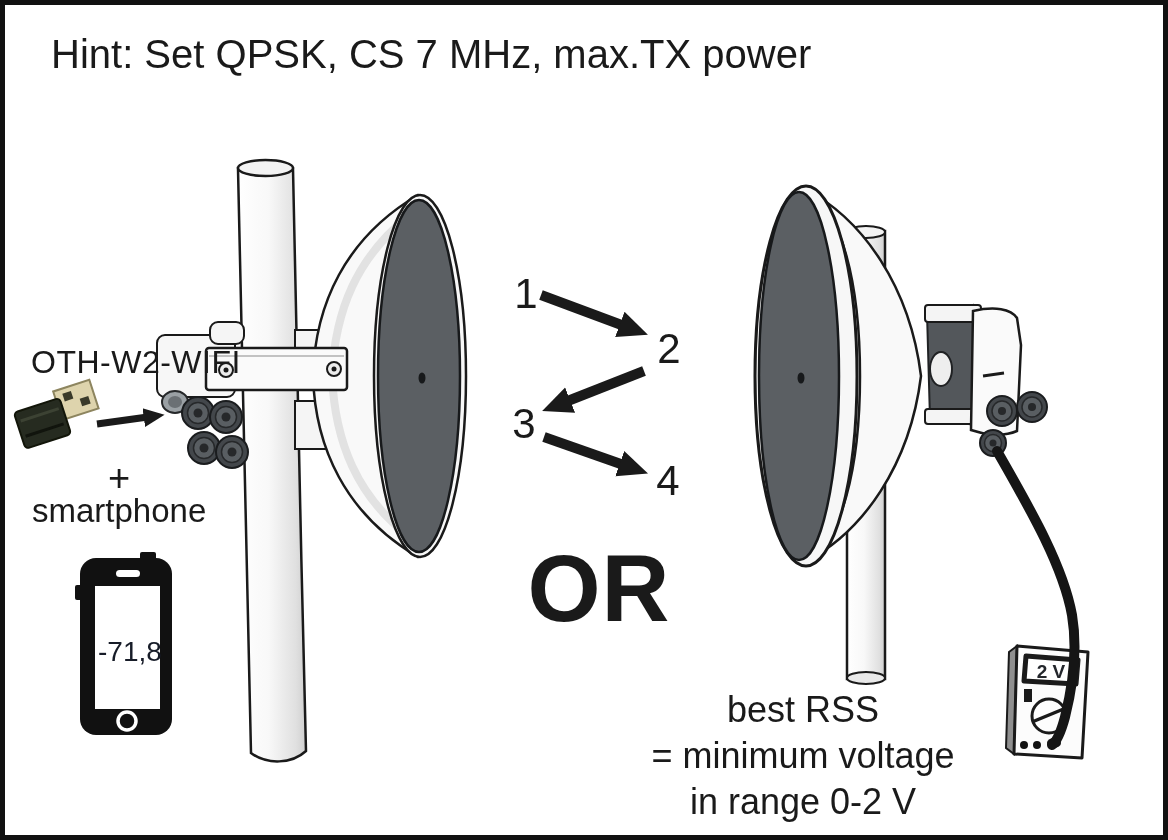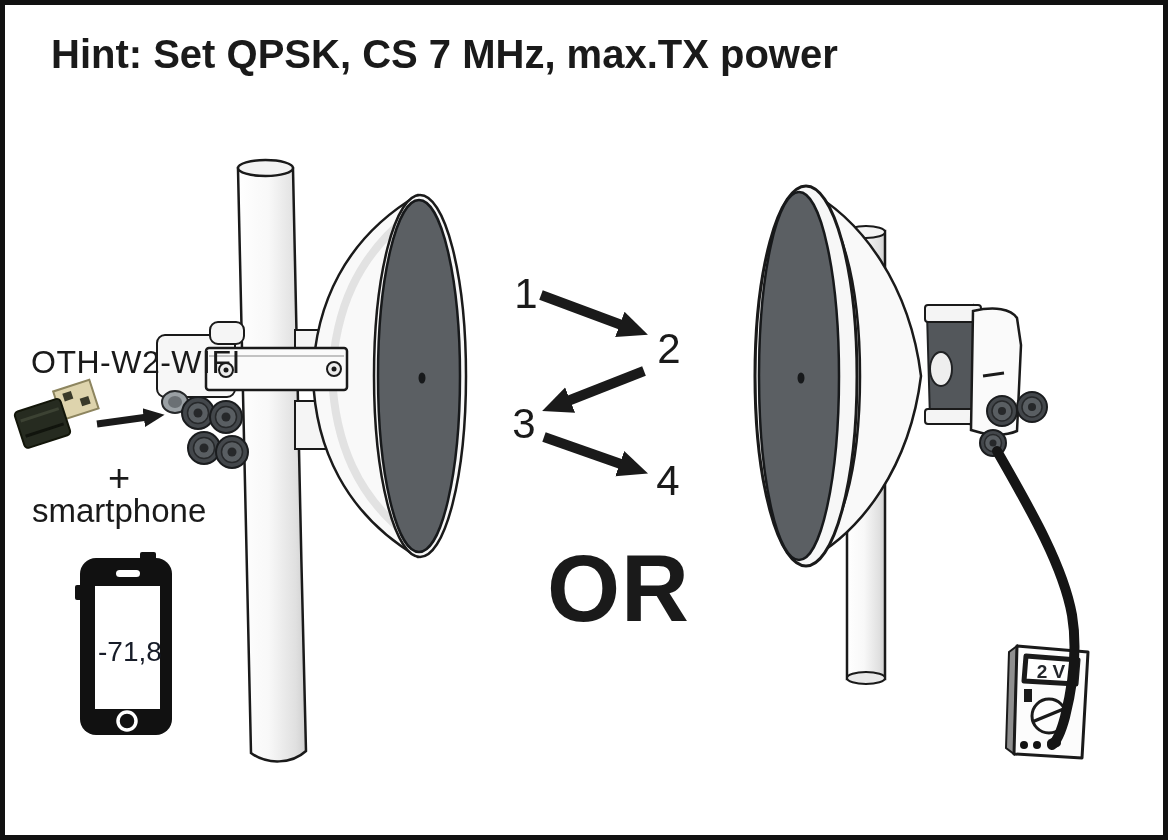--- a/index.html
+++ b/index.html
@@ -3,25 +3,25 @@
 <meta charset="utf-8">
 <style>
   html,body{margin:0;padding:0;background:#fff;}
   #stage{
     position:relative;width:1168px;height:840px;box-sizing:border-box;
     border:5px solid #111;background:#ffffff;overflow:hidden;
     font-family:"Liberation Sans",sans-serif;color:#1a1a1a;
   }
   #art{position:absolute;left:0;top:0;width:1168px;height:840px;}
   .txt{position:absolute;white-space:nowrap;color:#1a1a1a;}
-  .hint{left:46px;top:24px;font-size:40px;line-height:50px;font-weight:bold;}
+  .hint{left:46px;top:24px;font-size:40px;line-height:50px;}
   .adapter-label{left:26px;top:339px;font-size:32px;letter-spacing:.5px;}
   .plus{left:88px;top:452px;width:52px;text-align:center;font-size:38px;}
   .device-label{left:27px;top:487px;font-size:33px;}
-  .or-label{left:503px;top:530px;width:182px;text-align:right;font-size:94px;font-weight:bold;letter-spacing:1px;}
+  .or-label{left:503px;top:530px;width:182px;text-align:center;font-size:94px;font-weight:bold;letter-spacing:1px;}
   .caption{left:598px;top:682px;width:400px;text-align:center;font-size:36px;line-height:46px;white-space:nowrap;}
 </style>
 </head>
 <body>
 
 <div id="stage">
 
   <svg id="art" viewBox="0 0 1168 840">
     <defs>
       <linearGradient id="poleGrad" x1="0" y1="0" x2="1" y2="0">
@@ -164,14 +164,19 @@
   <div class="txt hint">
     <div>Hint: Set QPSK, CS 7 MHz, max.TX power</div>
   </div>
 
   <div class="txt adapter-label">OTH-W2-WIFI</div>
   <div class="txt plus">+</div>
   <div class="txt device-label">smartphone</div>
 
   <div class="txt or-label">OR</div>
 
+  <div class="txt caption">
+    <div>best RSS</div>
+    <div>= minimum voltage</div>
+    <div>in range 0-2 V</div>
+  </div>
 
 </div>
 
 </body></html>

